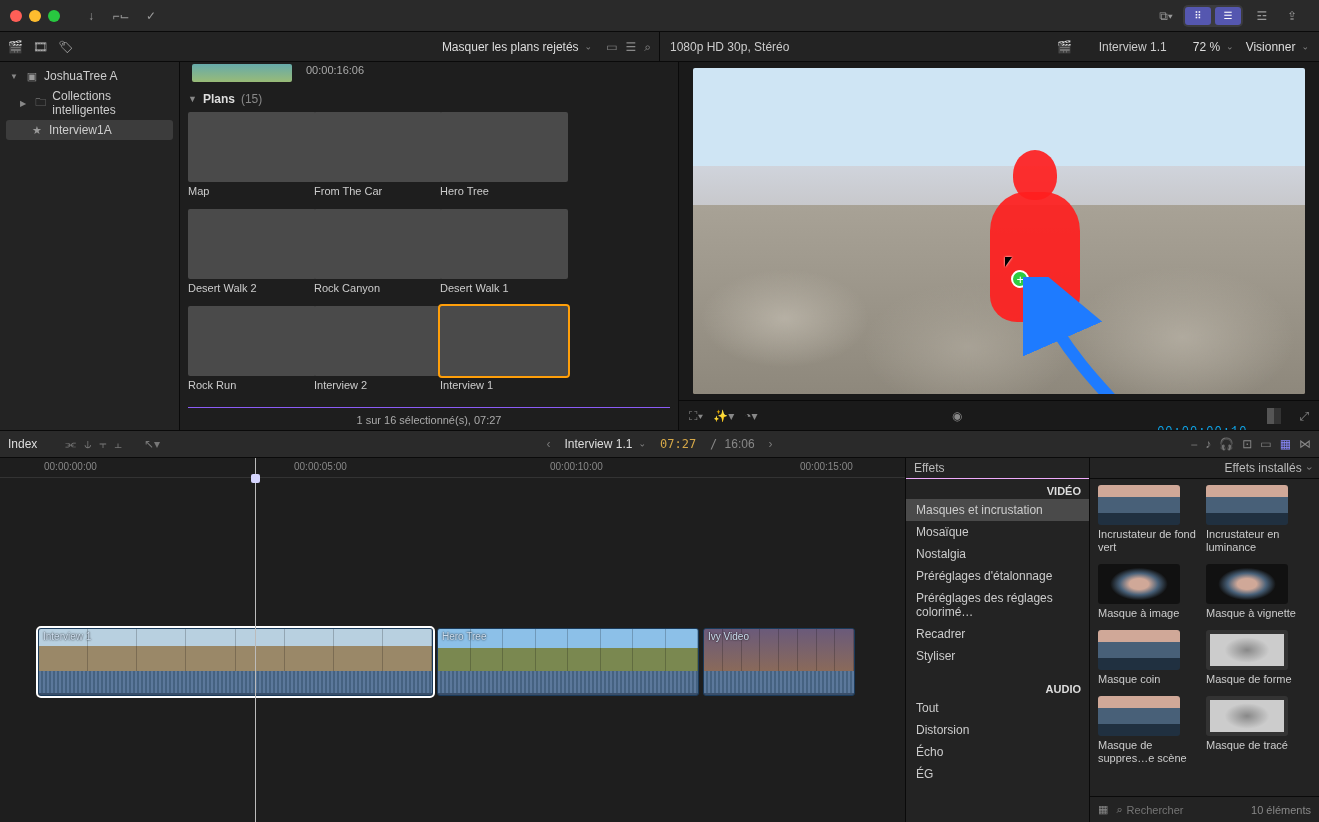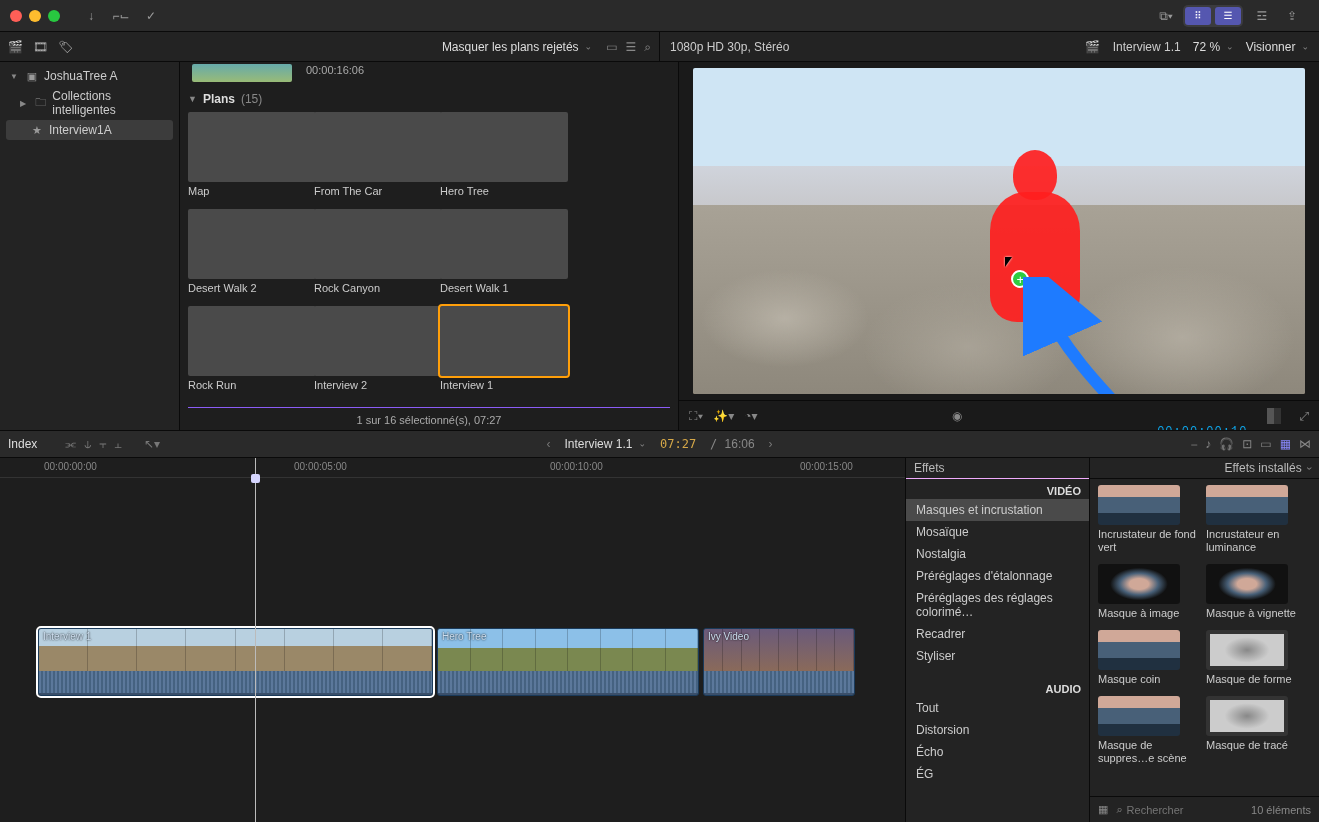--- a/index.html
+++ b/index.html
@@ -12,21 +12,21 @@
 .dot.r { background: #ff5f57; } .dot.y { background: #febc2e; } .dot.g { background: #28c840; }
 .tb-icon { width: 26px; height: 22px; display:flex; align-items:center; justify-content:center; color:#999; border-radius:4px; margin-right:4px; }
 .tb-spacer { flex: 1; }
 .tb-seg { display:flex; gap:4px; background:#3b3b3e; border-radius:5px; padding:2px; margin-right:6px; }
 .tb-seg .s { width:26px; height:18px; display:flex; align-items:center; justify-content:center; border-radius:3px; color:#9da0ff; font-size:10px;}
 .tb-seg .s.on { background:#5557b0; color:#fff; }
 
 
 .toolbar2 { height: 30px; background: #232323; display:flex; align-items:center; border-bottom:1px solid #0a0a0a; }
 .toolbar2 .leftzone { width: 660px; display:flex; align-items:center; padding:0 8px; gap:8px; border-right:1px solid #0a0a0a; height:100%; }
-.toolbar2 .rightzone { flex:1; display:flex; align-items:center; padding:0 10px; gap:12px; }
+.toolbar2 .rightzone { flex:1; display:flex; align-items:center; padding:0 10px; gap:26px; }
 .tb2-icons { display:flex; gap:10px; color:#bbb; }
 .tb2-drop { color:#ddd; font-size:12px; display:flex; align-items:center; gap:4px; }
 .tb2-drop .chev::after { content:"⌃"; display:inline-block; transform:scaleY(-1) translateY(2px); font-size:9px; color:#888; margin-left:2px;}
 .tb2-right-icons { display:flex; gap:8px; color:#888; margin-left:6px;}
 .zoom-r { margin-left:auto; display:flex; align-items:center; gap:12px; color:#ddd; }
 
 
 .main { display:flex; height: 368px; }
 .sidebar { width: 180px; background:#232323; border-right:1px solid #0a0a0a; padding:4px 6px; }
 .side-row { display:flex; align-items:center; gap:5px; padding:3px 4px; border-radius:3px; color:#ccc; font-size:12px; }

